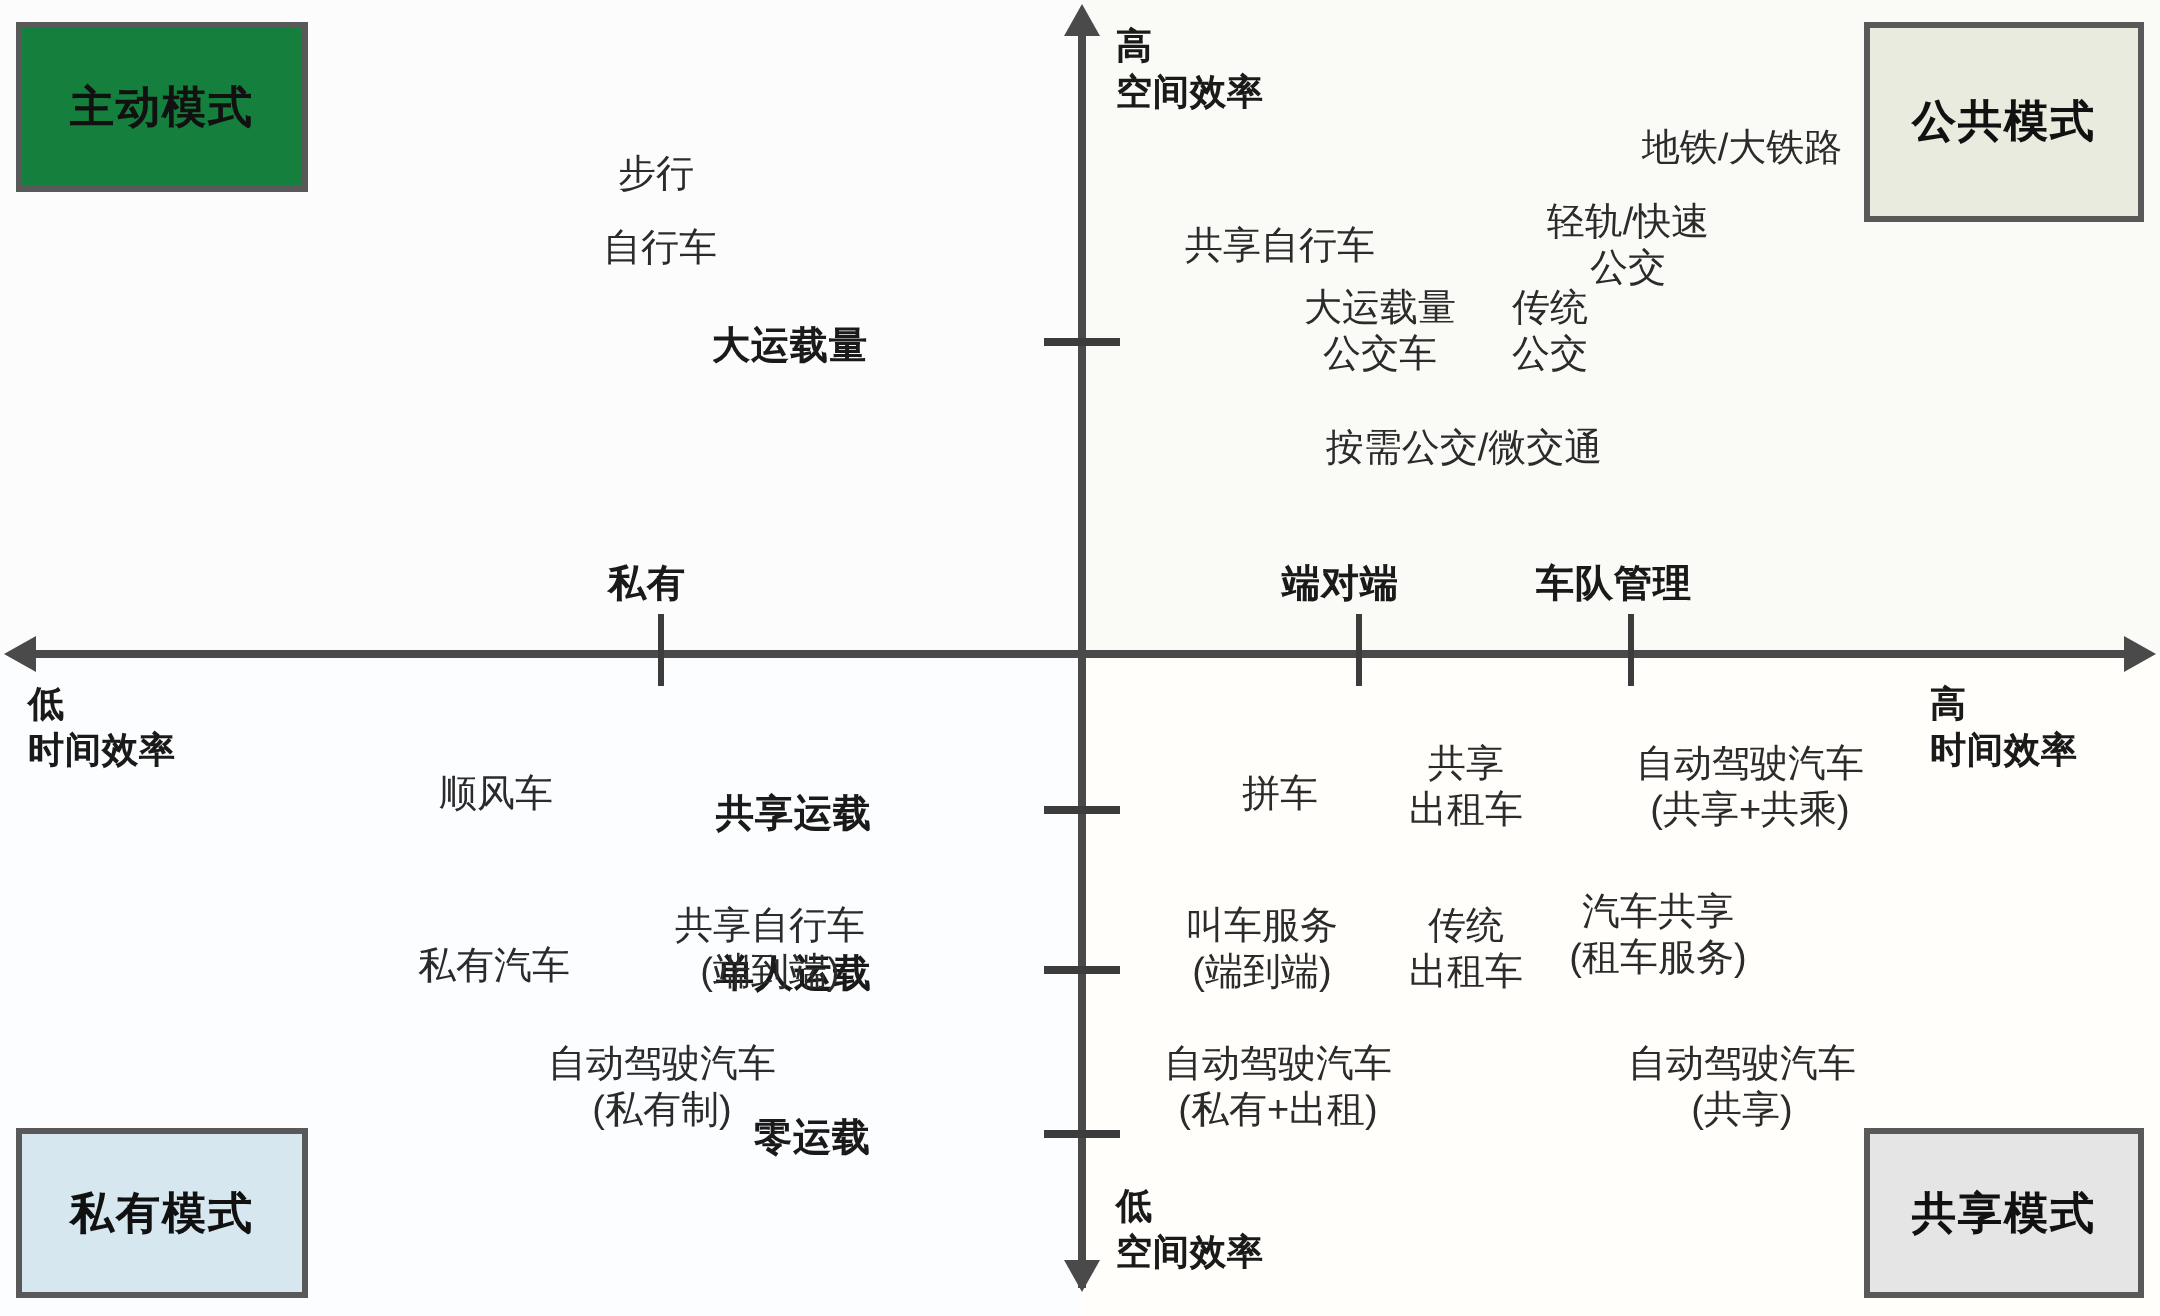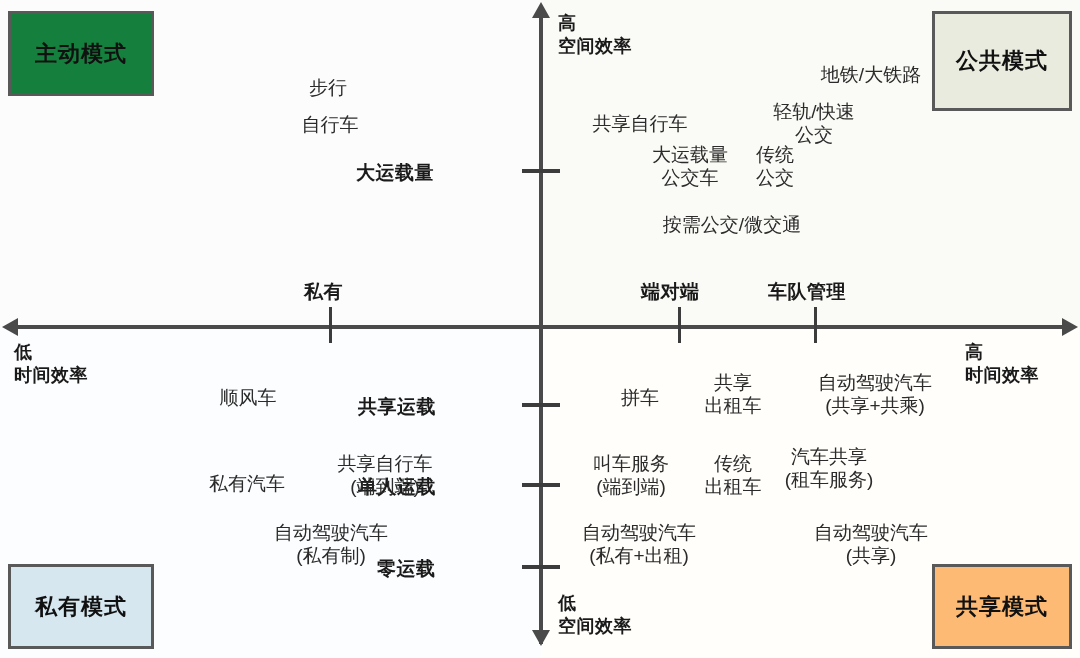--- a/index.html
+++ b/index.html
@@ -130,21 +130,21 @@
     align-items: center;
     justify-content: center;
     font-size: 22px;
     font-weight: bold;
     color: #111111;
     letter-spacing: 1px;
   }
   #box-active { left: 8px;   top: 11px;  width: 146px; height: 85px; background: #15803d; }
   #box-public { left: 932px; top: 11px;  width: 140px; height: 100px; background: #e8ebdd; }
   #box-private{ left: 8px;   top: 564px; width: 146px; height: 85px; background: #d7e7f0; }
-  #box-shared { left: 932px; top: 564px; width: 140px; height: 85px; background: #fdba74; }
+  #box-shared { left: 932px; top: 564px; width: 140px; height: 85px; background: #e5e5e5; }
 </style>
 </head>
 <body>
 
 <div id="stage">
 
   <div class="quad" id="quad-tl"></div>
   <div class="quad" id="quad-tr"></div>
   <div class="quad" id="quad-bl"></div>
   <div class="quad" id="quad-br"></div>

